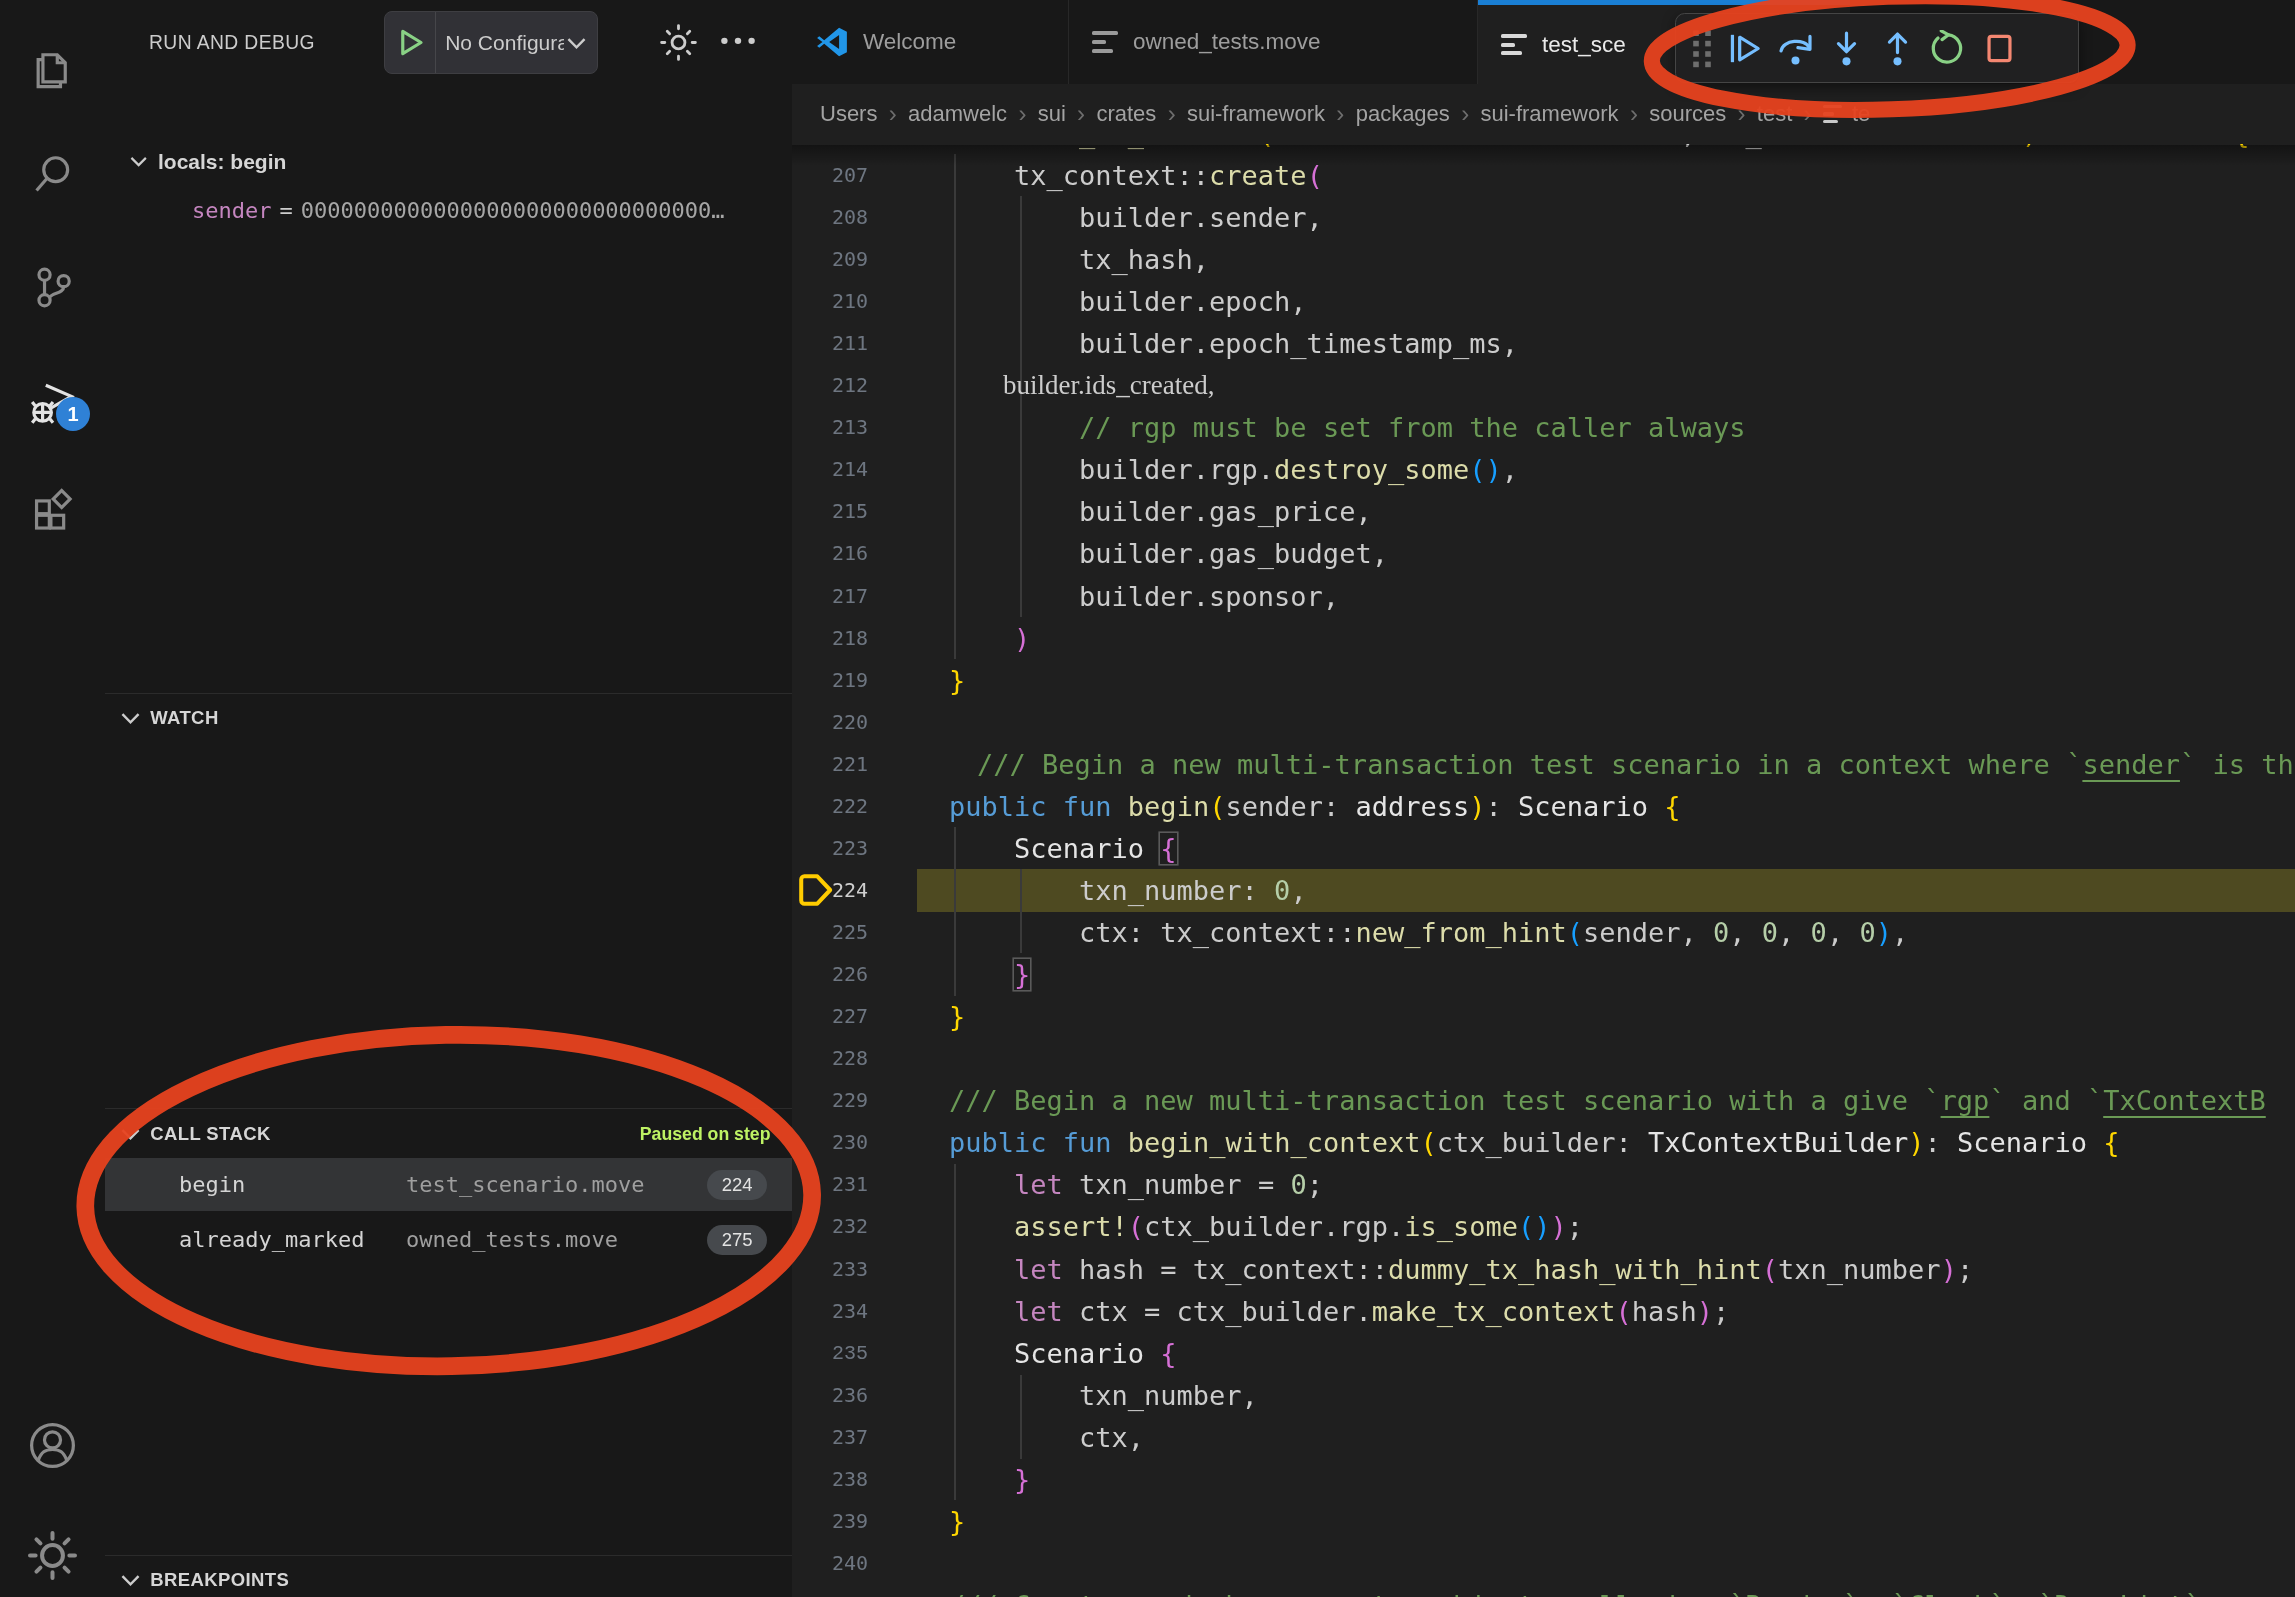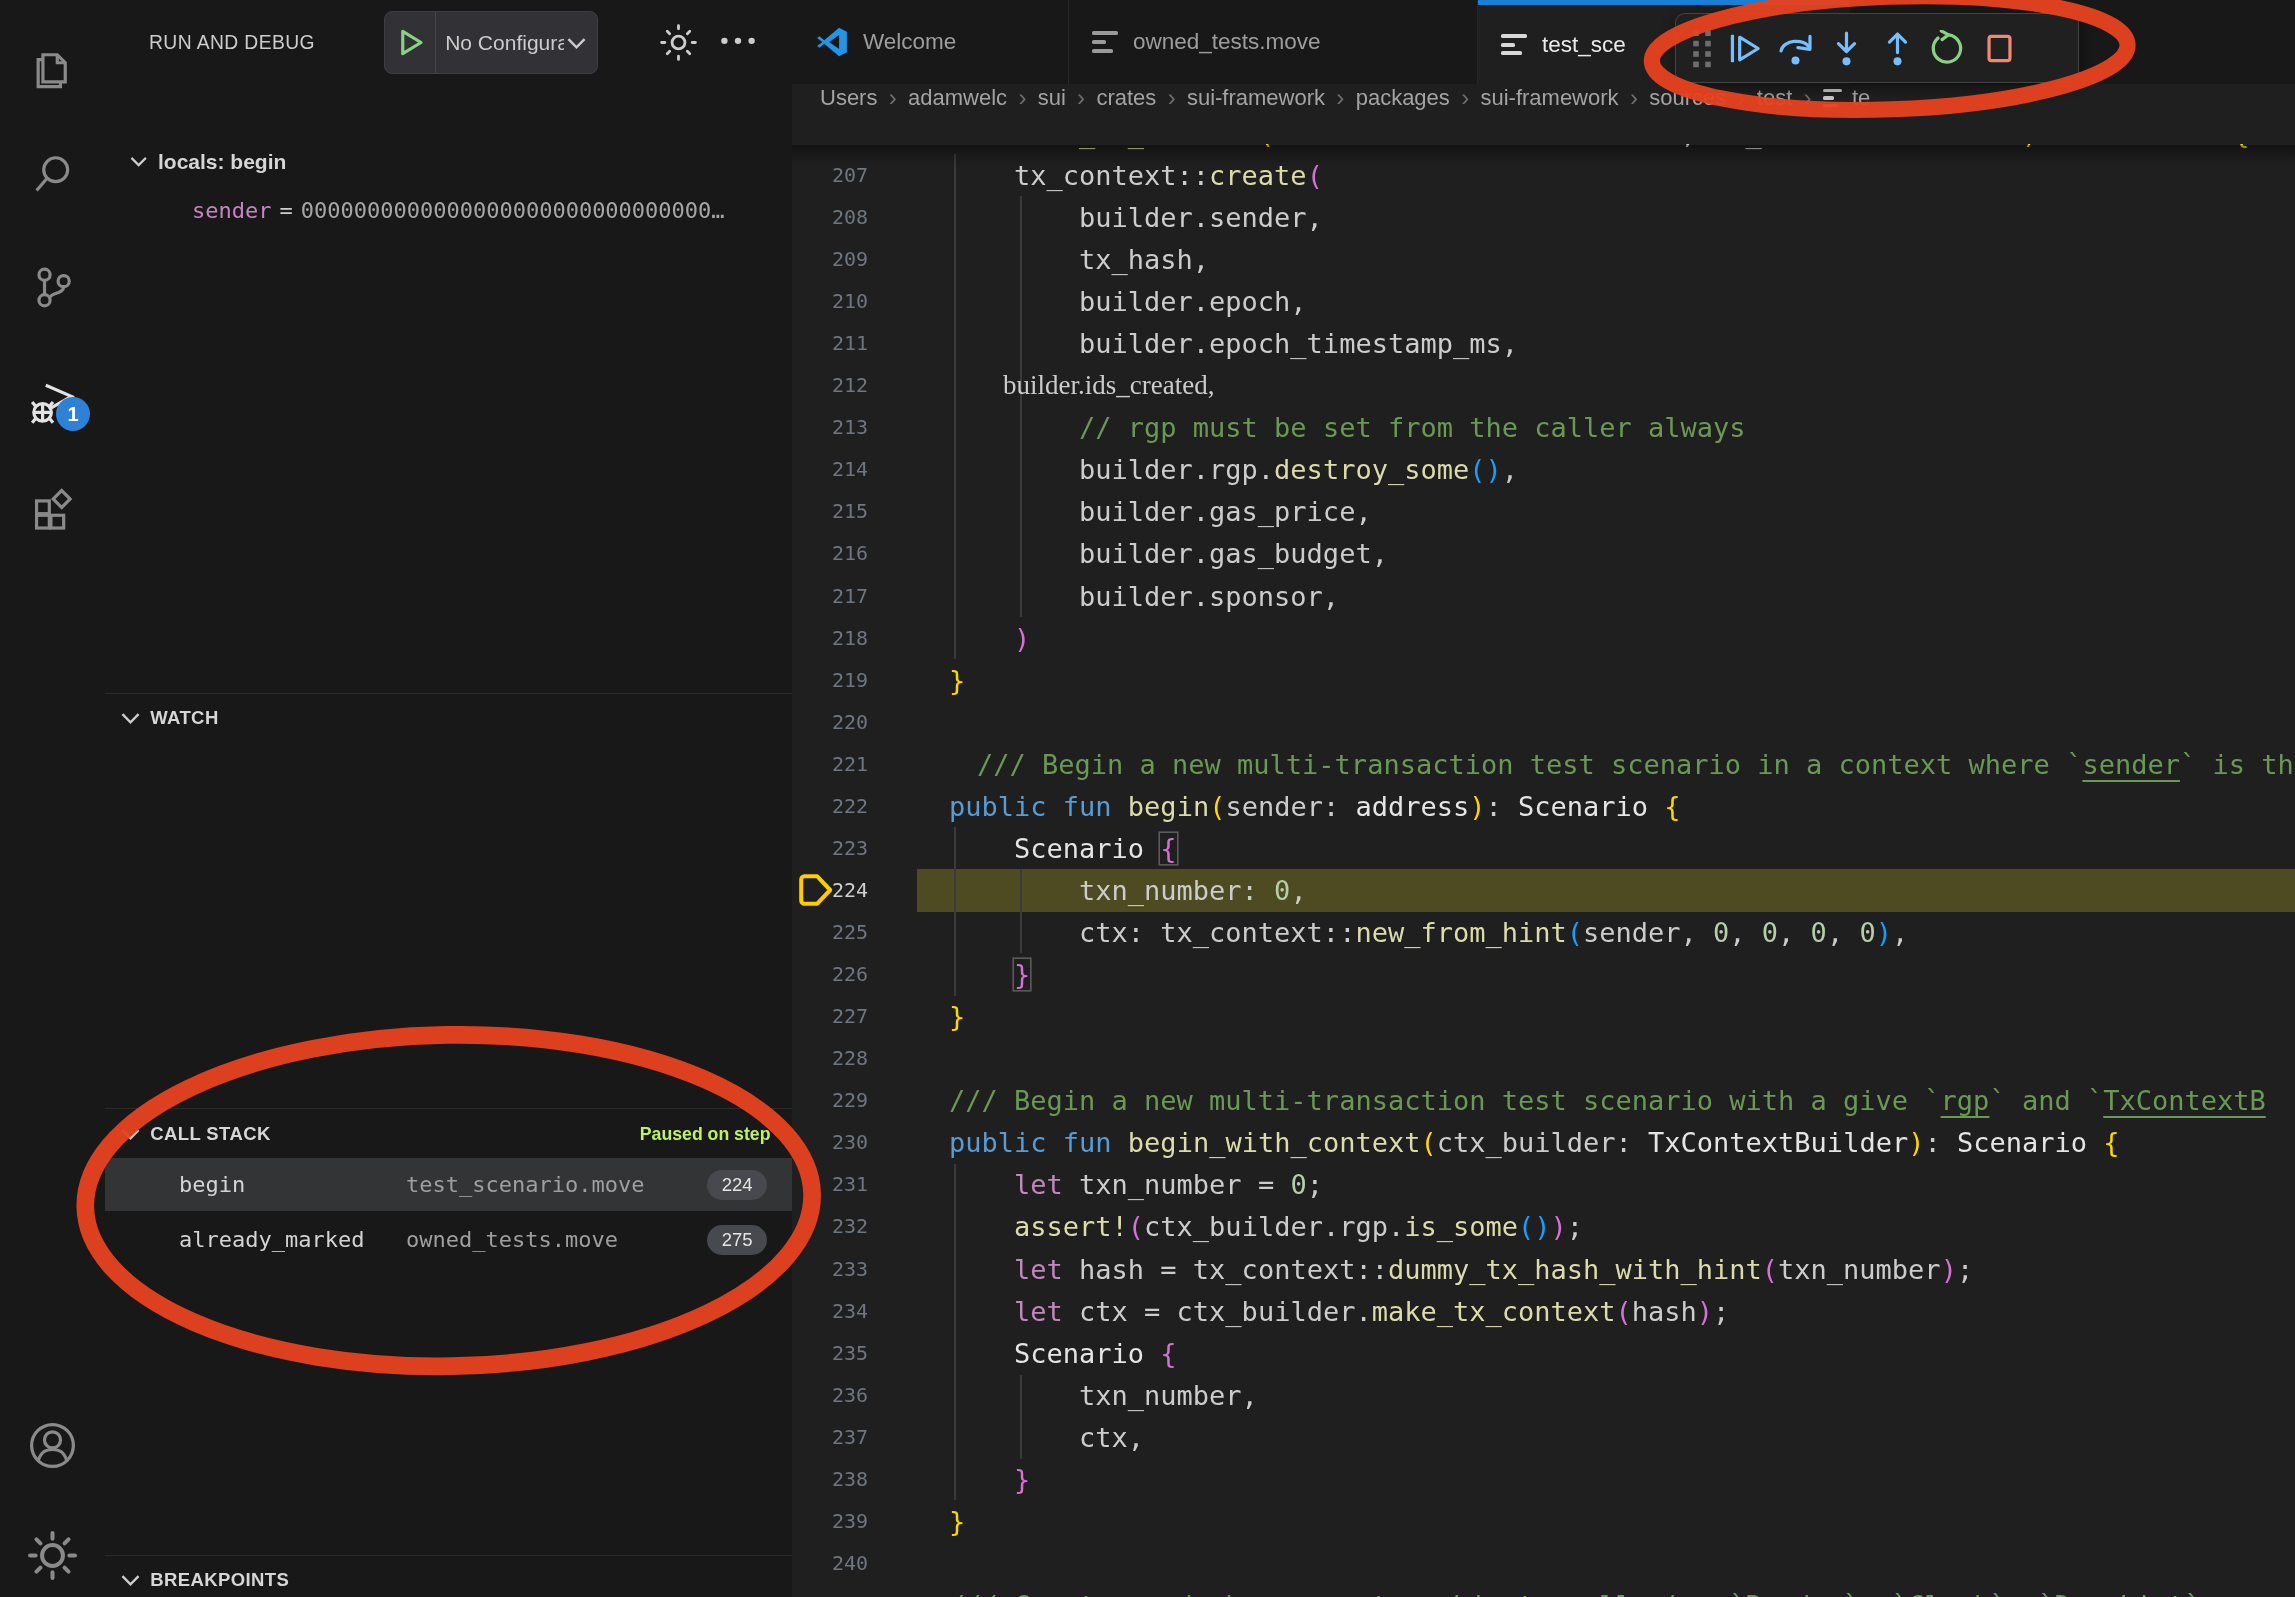--- a/index.html
+++ b/index.html
@@ -59,21 +59,21 @@
   .bars-icon i:nth-child(1){width:26px;}
   .bars-icon i:nth-child(2){width:14.5px;}
   .bars-icon i:nth-child(3){width:21px;margin-bottom:0;}
   .tab.active .bars-icon i{background:#d8d8d8;}
 
   .dbg-toolbar{position:absolute;left:883px;top:13px;width:402px;height:68px;background:#202021;border:0.8px solid #454545;border-radius:9.7px;
                display:flex;align-items:center;z-index:6;box-shadow:0 4.8px 13px rgba(0,0,0,.45);}
   .dbg-btn{width:51px;height:51px;display:flex;align-items:center;justify-content:center;border-radius:8px;flex:0 0 auto;}
   .dbg-grip{width:35px;height:51px;display:flex;align-items:center;justify-content:center;margin-left:8px;flex:0 0 auto;}
 
-  .breadcrumb{position:absolute;left:0;top:84px;width:1503px;height:60px;background:#1f1f1f;display:flex;align-items:flex-start;z-index:3;}
+  .breadcrumb{position:absolute;left:0;top:84px;width:1503px;height:60px;background:#1f1f1f;display:flex;align-items:center;z-index:3;}
   .bc-wrap{margin-left:28px;display:flex;align-items:center;white-space:nowrap;overflow:hidden;width:1464px;}
   .bc-item{font-size:22px;color:#a3a3a3;}
   .bc-sep{font-size:24px;color:#6e6e6e;margin:0 11.3px;}
   .bc-file-icon{display:inline-block;width:21px;margin-right:8px;}
   .bc-file-icon i{display:block;height:3.2px;border-radius:1.6px;background:#c9c9c9;margin-bottom:4px;}
   .bc-file-icon i:nth-child(1){width:19.3px;}
   .bc-file-icon i:nth-child(2){width:11.3px;}
   .bc-file-icon i:nth-child(3){width:15.3px;margin-bottom:0;}
   .crumb-shadow{position:absolute;left:0;top:145px;width:1503px;height:21px;z-index:3;pointer-events:none;
                 background:linear-gradient(rgba(0,0,0,.38),rgba(0,0,0,0));}
@@ -288,21 +288,21 @@
           <div class="ln" style="top: 911px;">225</div>
           <div class="ln" style="top: 953px;">226</div>
           <div class="ln" style="top: 995px;">227</div>
           <div class="ln" style="top: 1037px;">228</div>
           <div class="ln" style="top: 1079px;">229</div>
           <div class="ln" style="top: 1121px;">230</div>
           <div class="ln" style="top: 1163px;">231</div>
           <div class="ln" style="top: 1205px;">232</div>
           <div class="ln" style="top: 1248px;">233</div>
           <div class="ln" style="top: 1290px;">234</div>
-          <div class="ln" style="top: 1332px;">235</div>
+          <div class="ln" style="top: 1332px; font-family: Liberation Mono, monospace;">235</div>
           <div class="ln" style="top: 1374px;">236</div>
           <div class="ln" style="top: 1416px;">237</div>
           <div class="ln" style="top: 1458px;">238</div>
           <div class="ln" style="top: 1500px;">239</div>
           <div class="ln" style="top: 1542px;">240</div>
           <div class="ln" style="top: 1584px;">241</div>
         </div>
       <span class="step-marker">
         <svg width="37" height="34" viewBox="0 0 46 42" fill="none" stroke="#ffcc00" stroke-width="5" stroke-linejoin="round">
           <path d="M8 4 H24 L40 21 L24 38 H8 A4 4 0 0 1 4 34 V8 A4 4 0 0 1 8 4 Z"></path>

